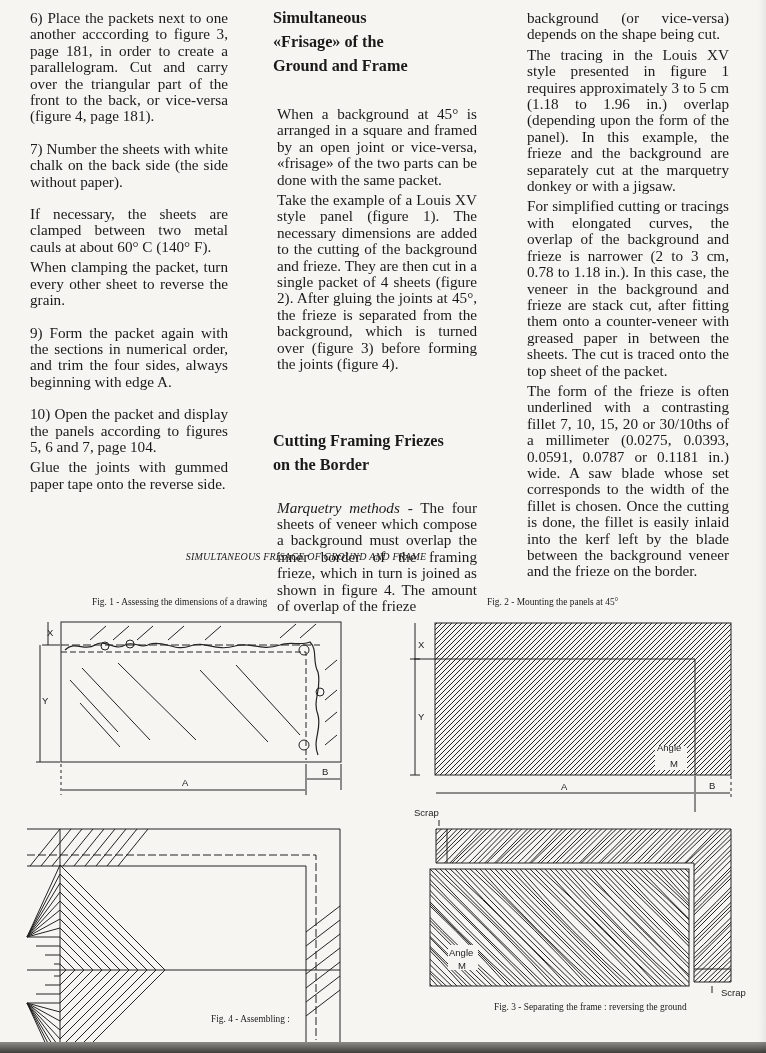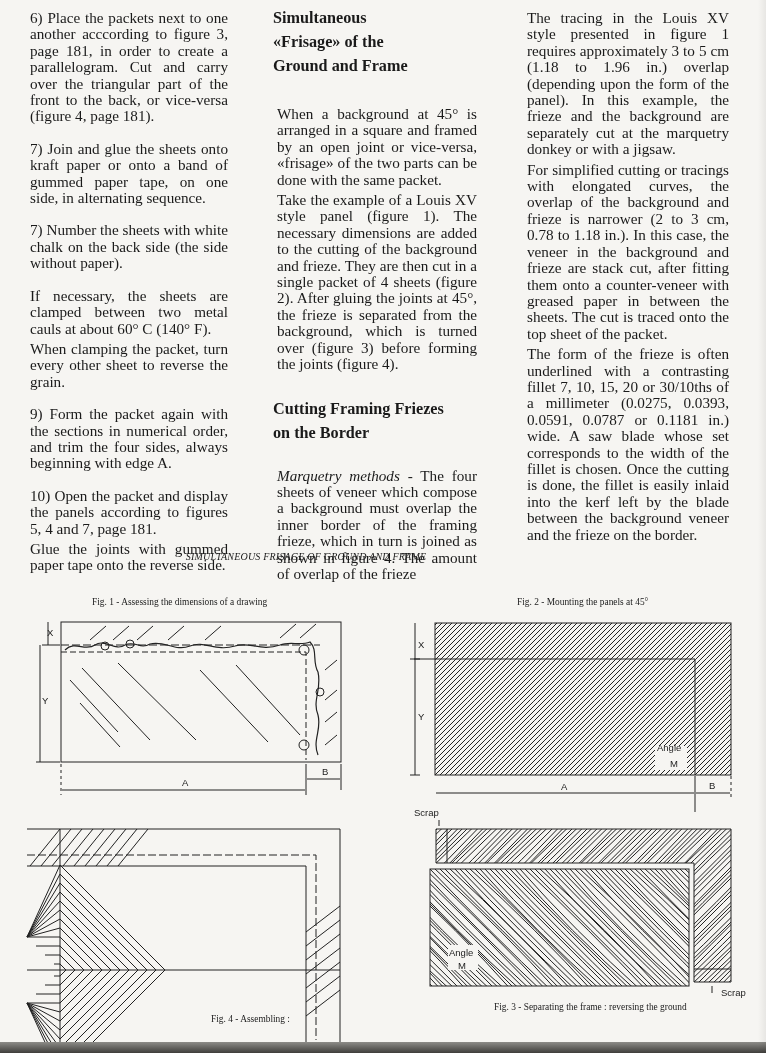--- a/index.html
+++ b/index.html
@@ -32,47 +32,47 @@
     background: linear-gradient(#8d8c88, #3f3e3b);
   }
   #right-edge { position:absolute; right:0; top:0; width:8px; height:1053px;
     background: linear-gradient(90deg, rgba(0,0,0,0), rgba(0,0,0,0.06)); }
 </style>
 </head>
 <body>
 
 <div id="col1" class="col">
   <p>6) Place the packets next to one another acccording to figure 3, page 181, in order to create a parallelogram. Cut and carry over the triangular part of the front to the back, or vice-versa (figure 4, page 181).</p>
-  <p class="gap">7) Join and glue the sheets onto kraft paper or onto a band of gummed paper tape, on one side, in alternating sequence.</p>
   <p class="gap">7) Number the sheets with white chalk on the back side (the side without paper).</p>
   <p class="gap">If necessary, the sheets are clamped between two metal cauls at about 60° C (140° F).</p>
   <p>When clamping the packet, turn every other sheet to reverse the grain.</p>
   <p class="gap">9) Form the packet again with the sections in numerical order, and trim the four sides, always beginning with edge A.</p>
-  <p class="gap">10) Open the packet and display the panels according to figures 5, 4 and 7, page 181.</p>
+  <p class="gap">10) Open the packet and display the panels according to figures 5, 6 and 7, page 104.</p>
   <p>Glue the joints with gummed paper tape onto the reverse side.</p>
 </div>
 
 <div id="col2" class="col">
   <h2 style="width:150px;">Simultaneous «Frisage» of the Ground and Frame</h2>
   <p style="margin-top:28px;">When a background at 45° is arranged in a square and framed by an open joint or vice-versa, «frisage» of the two parts can be done with the same packet.</p>
   <p>Take the example of a Louis XV style panel (figure 1). The necessary dimensions are added to the cutting of the background and frieze. They are then cut in a single packet of 4 sheets (figure 2). After gluing the joints at 45°, the frieze is separated from the background, which is turned over (figure 3) before forming the joints (figure 4).</p>
-  <h2 style="margin-top:24px; width:190px;">Cutting Framing Friezes on the Border</h2>
+  <h2 style="margin-top:56px; width:190px;">Cutting Framing Friezes on the Border</h2>
   <p style="margin-top:23px;"><span class="it">Marquetry methods</span><span> - The four sheets of veneer which compose a background must overlap the inner border of the framing frieze, which in turn is joined as shown in figure 4. The amount of overlap of the frieze</span></p>
 </div>
 
 <div id="col3" class="col">
+  <p>background (or vice-versa) depends on the shape being cut.</p>
   <p>The tracing in the Louis XV style presented in figure 1 requires approximately 3 to 5 cm (1.18 to 1.96 in.) overlap (depending upon the form of the panel). In this example, the frieze and the background are separately cut at the marquetry donkey or with a jigsaw.</p>
   <p>For simplified cutting or tracings with elongated curves, the overlap of the background and frieze is narrower (2 to 3 cm, 0.78 to 1.18 in.). In this case, the veneer in the background and frieze are stack cut, after fitting them onto a counter-veneer with greased paper in between the sheets. The cut is traced onto the top sheet of the packet.</p>
   <p>The form of the frieze is often underlined with a contrasting fillet 7, 10, 15, 20 or 30/10ths of a millimeter (0.0275, 0.0393, 0.0591, 0.0787 or 0.1181 in.) wide. A saw blade whose set corresponds to the width of the fillet is chosen. Once the cutting is done, the fillet is easily inlaid into the kerf left by the blade between the background veneer and the frieze on the border.</p>
 </div>
 
 <div id="plate-title">SIMULTANEOUS FRISAGE OF GROUND AND FRAME</div>
 
 <div class="cap" style="left:92px; top:597px;">Fig. 1 - Assessing the dimensions of a drawing</div>
-<div class="cap" style="left:517px; top:597px;">Fig. 2 - Mounting the panels at 45°</div>
+<div class="cap" style="left:487px; top:597px;">Fig. 2 - Mounting the panels at 45°</div>
 <div class="cap" style="left:494px; top:1002px;">Fig. 3 - Separating the frame : reversing the ground</div>
 <div class="cap" style="left:167px; top:1014px;padding-left:44px;">Fig. 4 - Assembling :</div>
 <div class="cap" style="left:167px; top:1081px;">ground - diamond matching :</div>
 
 <svg width="766" height="1053">
 
   <g stroke="#222" fill="none" stroke-width="1">
     <rect x="61" y="622" width="280" height="140"></rect>
     <path d="M61 652 L306 652 L306 760" stroke-dasharray="6,3"></path>
     <path d="M61 645 L320 645" stroke-dasharray="8,3"></path>

